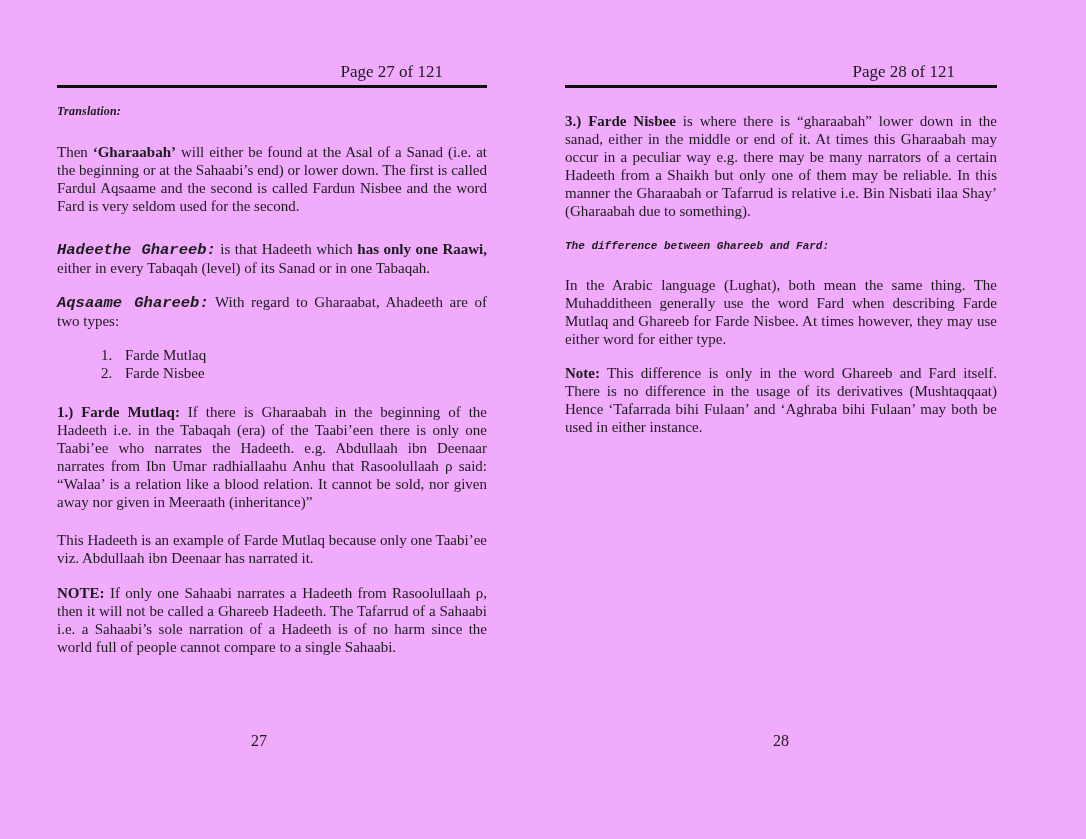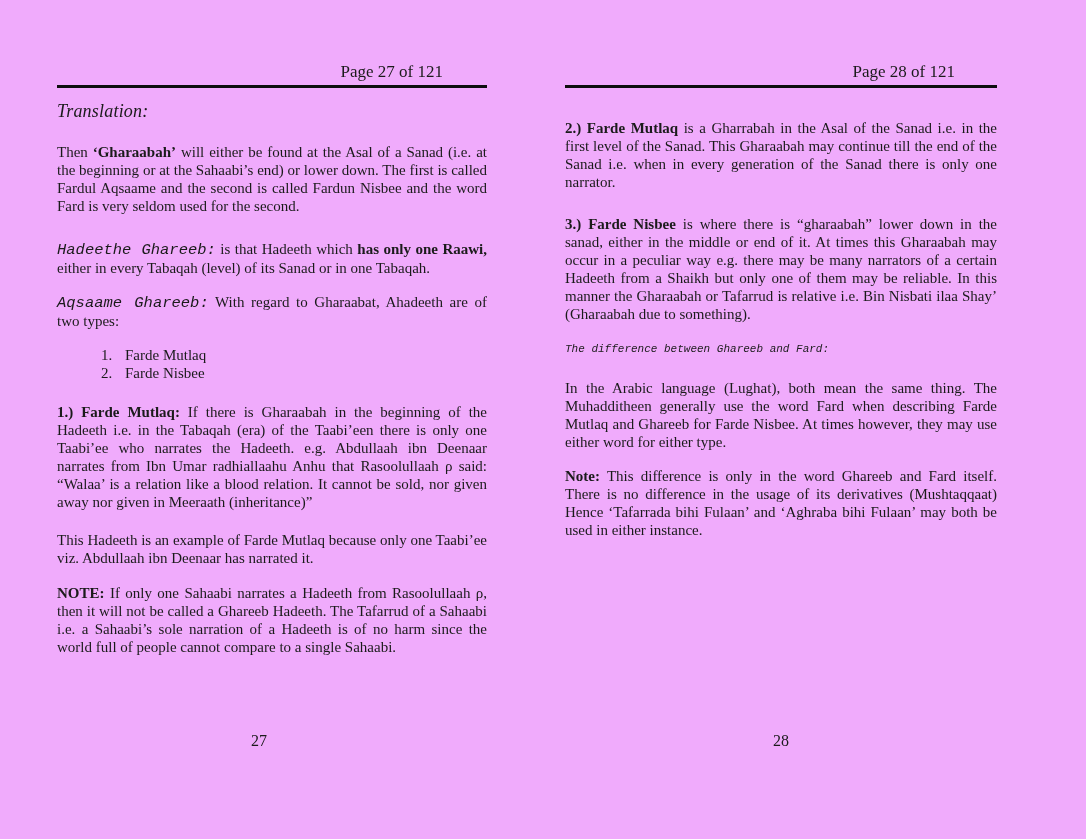--- a/index.html
+++ b/index.html
@@ -20,29 +20,29 @@
     line-height:20px;
     text-align:right;
     padding-bottom:3px;
     border-bottom:3px solid #0e0e0e;
     white-space:nowrap;
   }
   .page-left  .pg-header{padding-right:44px;}
   .page-right .pg-header{padding-right:42px;}
 
   .h-serif{
-    font-weight:normal;
+    font-weight:bold;
     font-style:italic;
-    font-size:18px;
+    font-size:12px;
     line-height:21px;
     letter-spacing:.2px;
   }
   .mono{
     font-family:"Liberation Mono", monospace;
-    font-weight:normal;
+    font-weight:bold;
     font-style:italic;
   }
   .mono-lead{font-size:15.5px;}
   .h-diff{
     font-size:11px;
     line-height:18px;
     margin-top:17px;
     white-space:nowrap;
   }
   .body{
@@ -110,21 +110,20 @@
     <div class="body p-example">This Hadeeth is an example of Farde Mutlaq because only one Taabi’ee viz. Abdullaah ibn Deenaar has narrated it.</div>
 
     <div class="body p-note"><span class="b">NOTE:</span><span> If only one Sahaabi narrates a Hadeeth from Rasoolullaah ρ, then it will not be called a Ghareeb Hadeeth. The Tafarrud of a Sahaabi i.e. a Sahaabi’s sole narration of a Hadeeth is of no harm since the world full of people cannot compare to a single Sahaabi.</span></div>
   </div>
 
   <div class="page page-right">
     <div class="pg-header">
       <span>Page 28 of 121</span>
     </div>
 
-    <div class="body p-farde2"><span class="b">2.) Farde Mutlaq</span><span> is a Gharrabah in the Asal of the Sanad i.e. in the first level of the Sanad. This Gharaabah may continue till the end of the Sanad i.e. when in every generation of the Sanad there is only one narrator.</span></div>
 
     <div class="body p-farde3"><span class="b">3.) Farde Nisbee</span><span> is where there is “gharaabah” lower down in the sanad, either in the middle or end of it. At times this Gharaabah may occur in a peculiar way e.g. there may be many narrators of a certain Hadeeth from a Shaikh but only one of them may be reliable. In this manner the Gharaabah or Tafarrud is relative i.e. Bin Nisbati ilaa Shay’ (Gharaabah due to something).</span></div>
 
     <div class="mono h-diff">The difference between Ghareeb and Fard:</div>
 
     <div class="body p-arabic">In the Arabic language (Lughat), both mean the same thing. The Muhadditheen generally use the word Fard when describing Farde Mutlaq and Ghareeb for Farde Nisbee. At times however, they may use either word for either type.</div>
 
     <div class="body p-note2"><span class="b">Note:</span><span> This difference is only in the word Ghareeb and Fard itself. There is no difference in the usage of its derivatives (Mushtaqqaat) Hence ‘Tafarrada bihi Fulaan’ and ‘Aghraba bihi Fulaan’ may both be used in either instance.</span></div>
   </div>
 

